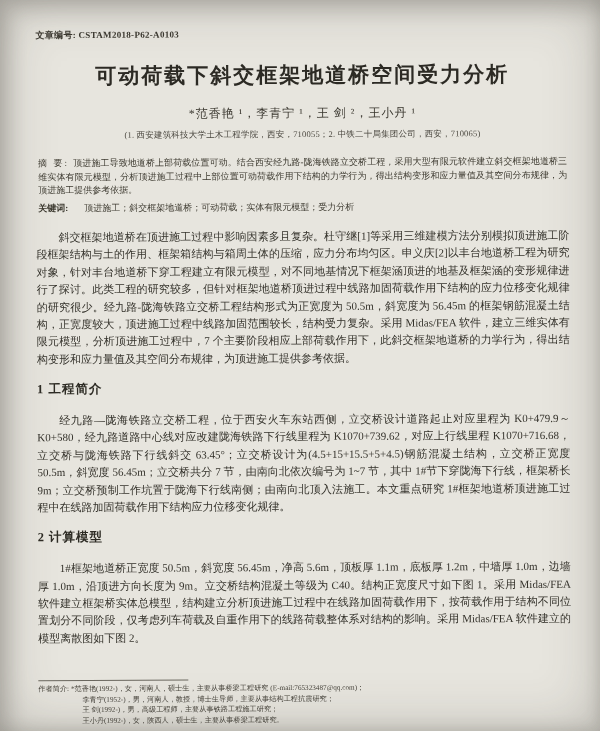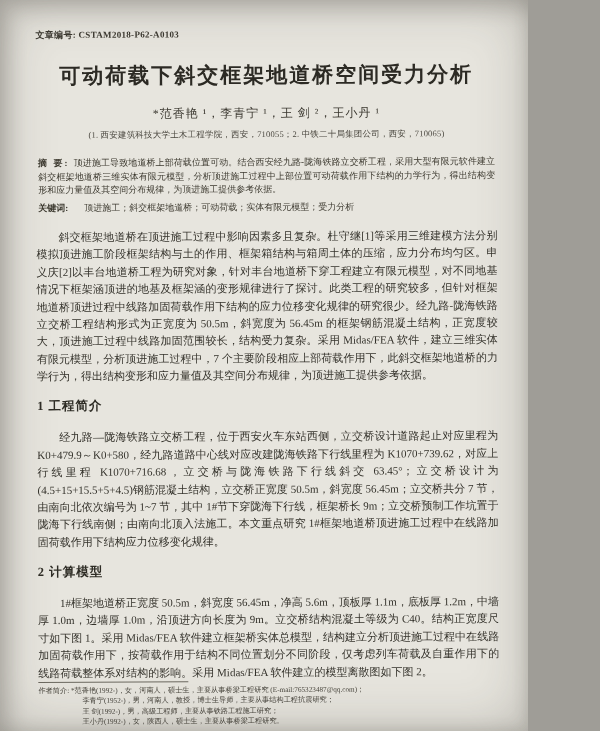--- a/index.html
+++ b/index.html
@@ -1,17 +1,17 @@
 <!DOCTYPE html>
 <html><head>
 <meta charset="utf-8">
 <style>
   html,body{margin:0;padding:0;background:#9f9d97;}
   .scan{
-    width:528px;height:731px;position:relative;overflow:hidden;
+    width:600px;height:731px;position:relative;overflow:hidden;
     background:#e7e5de;
     box-shadow: inset 0 0 55px rgba(70,66,58,.28), inset 10px 10px 18px rgba(60,56,50,.18), inset -4px -4px 14px rgba(60,56,50,.12);
     font-family:"Liberation Serif","DejaVu Serif",serif;
     color:#35332d;
   }
   .content{
     position:absolute;left:37px;right:30px;top:28px;bottom:6px;
     display:flex;flex-direction:column;
     transform:rotate(-0.25deg);
   }
@@ -19,21 +19,21 @@
   .title{
     font-size:21px;font-weight:bold;text-align:center;color:#2c2a24;
     margin:20px 0 0 0;letter-spacing:2px;
   }
   .authors{font-size:12px;text-align:center;margin-top:16px;letter-spacing:1px;color:#3a372f;}
   .affiliation{font-size:8.5px;text-align:center;margin-top:7px;color:#4a473f;letter-spacing:.2px;}
   .abstract{
     font-size:9px;line-height:1.5;margin-top:15px;text-align:justify;color:#3c392f;
     padding:0 2px;
   }
-  .abstract .label{font-weight:bold;letter-spacing:2px;margin-right:4px;}
+  .abstract .label{font-weight:normal;letter-spacing:2px;margin-right:4px;}
   .keywords{
     font-size:9px;line-height:1.5;margin-top:4px;text-align:justify;color:#3c392f;
     padding:0 2px;
   }
   .keywords .label{font-weight:bold;margin-right:16px;}
   .body-para{
     font-size:11px;line-height:1.58;text-align:justify;text-indent:2em;
     margin:14px 0 0 0;color:#34322b;
   }
   .sec-heading{

